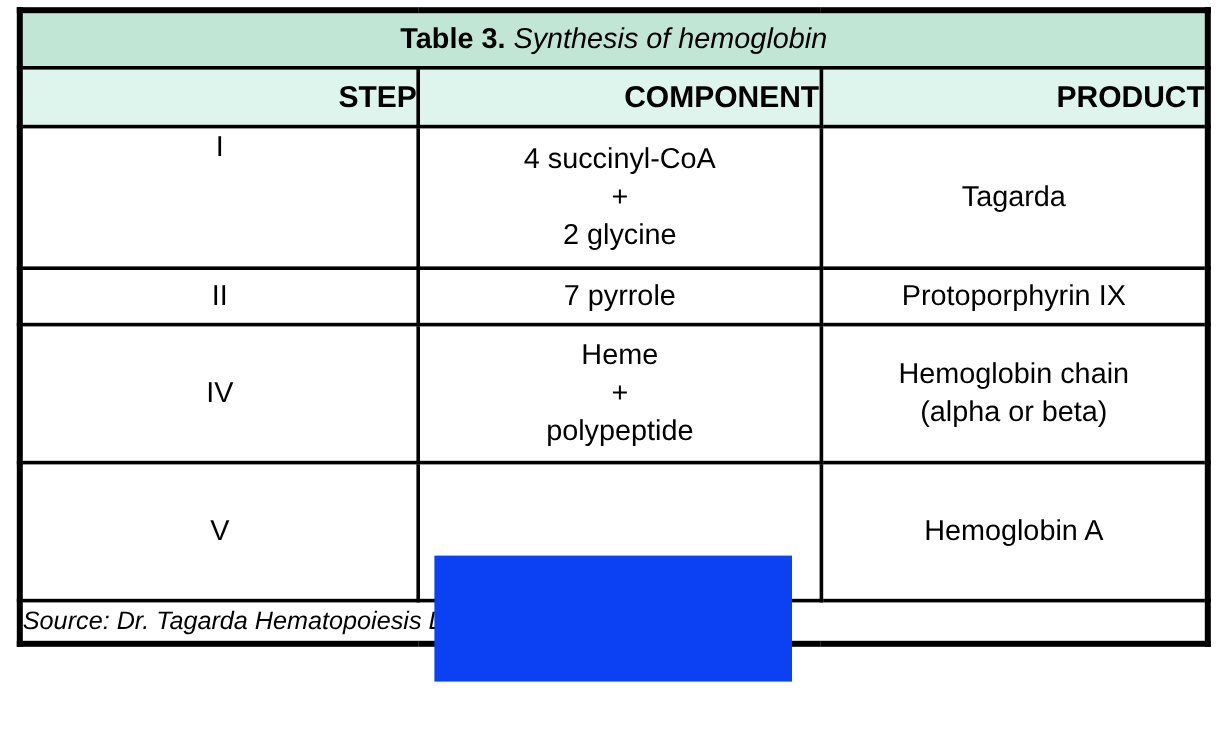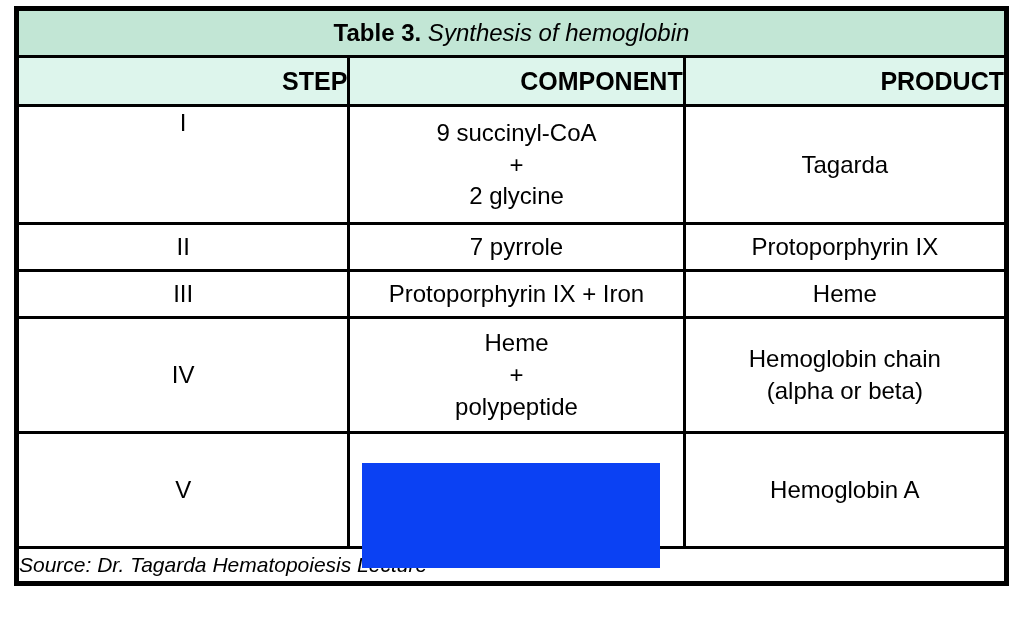--- a/index.html
+++ b/index.html
@@ -94,37 +94,32 @@
     </tr>
 
     <tr>
       <th class="col-header">STEP</th>
       <th class="col-header">COMPONENT</th>
       <th class="col-header">PRODUCT</th>
     </tr>
 
     <tr class="row-1">
       <td class="body-cell step-top">I</td>
-      <td class="body-cell">9 succinyl-CoA
+      <td class="body-cell">4 succinyl-CoA
 +
 2 glycine</td>
       <td class="body-cell">Tagarda</td>
     </tr>
 
     <tr class="row-2">
       <td class="body-cell">II</td>
       <td class="body-cell">7 pyrrole</td>
       <td class="body-cell">Protoporphyrin IX</td>
     </tr>
 
-    <tr class="row-3">
-      <td class="body-cell">III</td>
-      <td class="body-cell">Protoporphyrin IX + Iron</td>
-      <td class="body-cell">Heme</td>
-    </tr>
 
     <tr class="row-4">
       <td class="body-cell">IV</td>
       <td class="body-cell">Heme
 +
 polypeptide</td>
       <td class="body-cell">Hemoglobin chain
 (alpha or beta)</td>
     </tr>
 

